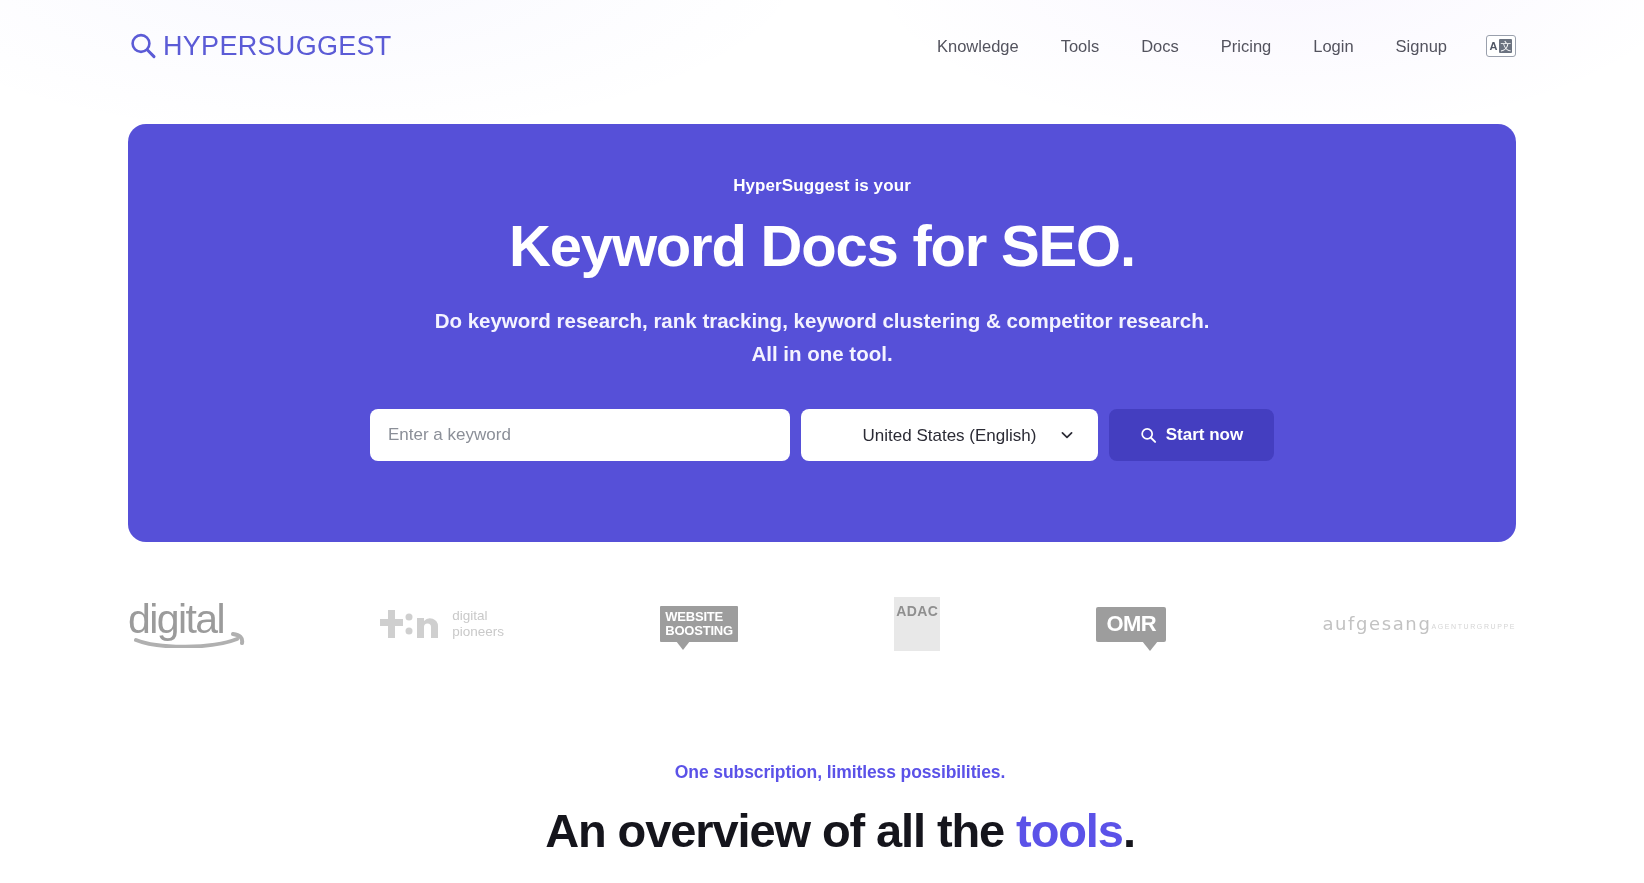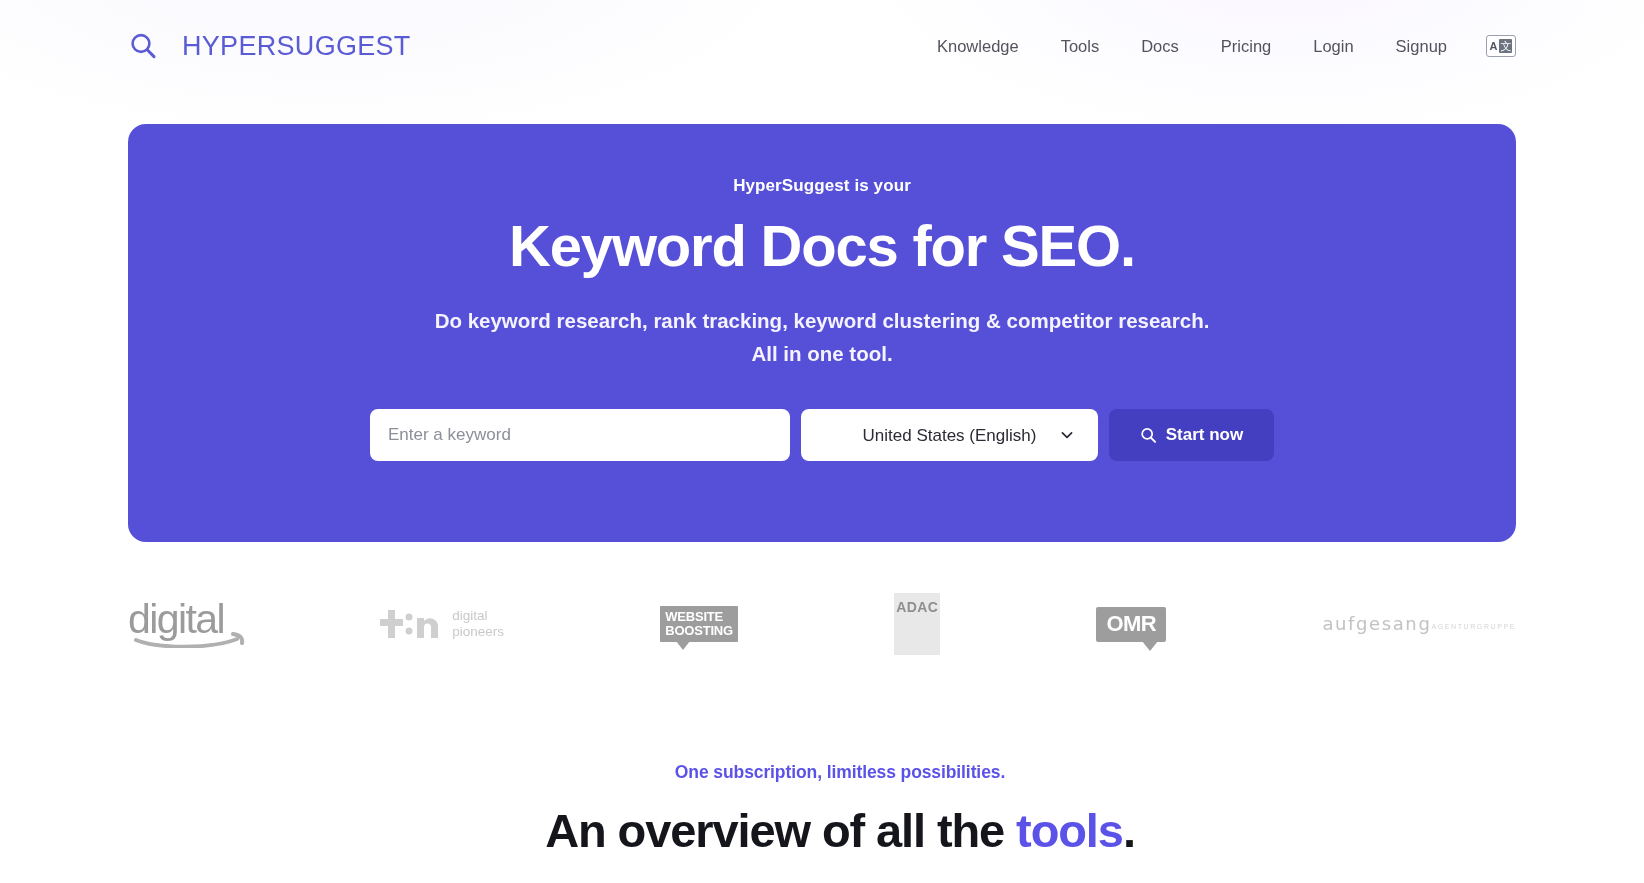--- a/index.html
+++ b/index.html
@@ -39,21 +39,21 @@
   .header {
     height: 92px;
     display: flex;
     align-items: center;
     padding: 0 128px 0 128px;
   }
 
   .logo {
     display: flex;
     align-items: center;
-    gap: 24px;
+    gap: 5px;
     text-decoration: none;
     cursor: pointer;
   }
   .logo-mark {
     width: 30px; height: 30px;
     display: block;
     flex: 0 0 auto;
   }
   .logo-text {
     font-size: 27px;
@@ -271,21 +271,21 @@
     left: 16px; bottom: -8px;
     width: 0; height: 0;
     border-left: 7px solid transparent;
     border-right: 7px solid transparent;
     border-top: 9px solid #9d9d9d;
   }
 
   
   .brand-adac {
     background: #e8e8e8;
-    width: 46px; height: 62px;
+    width: 46px; height: 54px;
     display: flex;
     align-items: flex-start;
     justify-content: center;
     padding-top: 7px;
   }
   .adac-text {
     color: #8f8f8f;
     font-size: 14px;
     font-weight: 700;
     letter-spacing: 0.4px;

